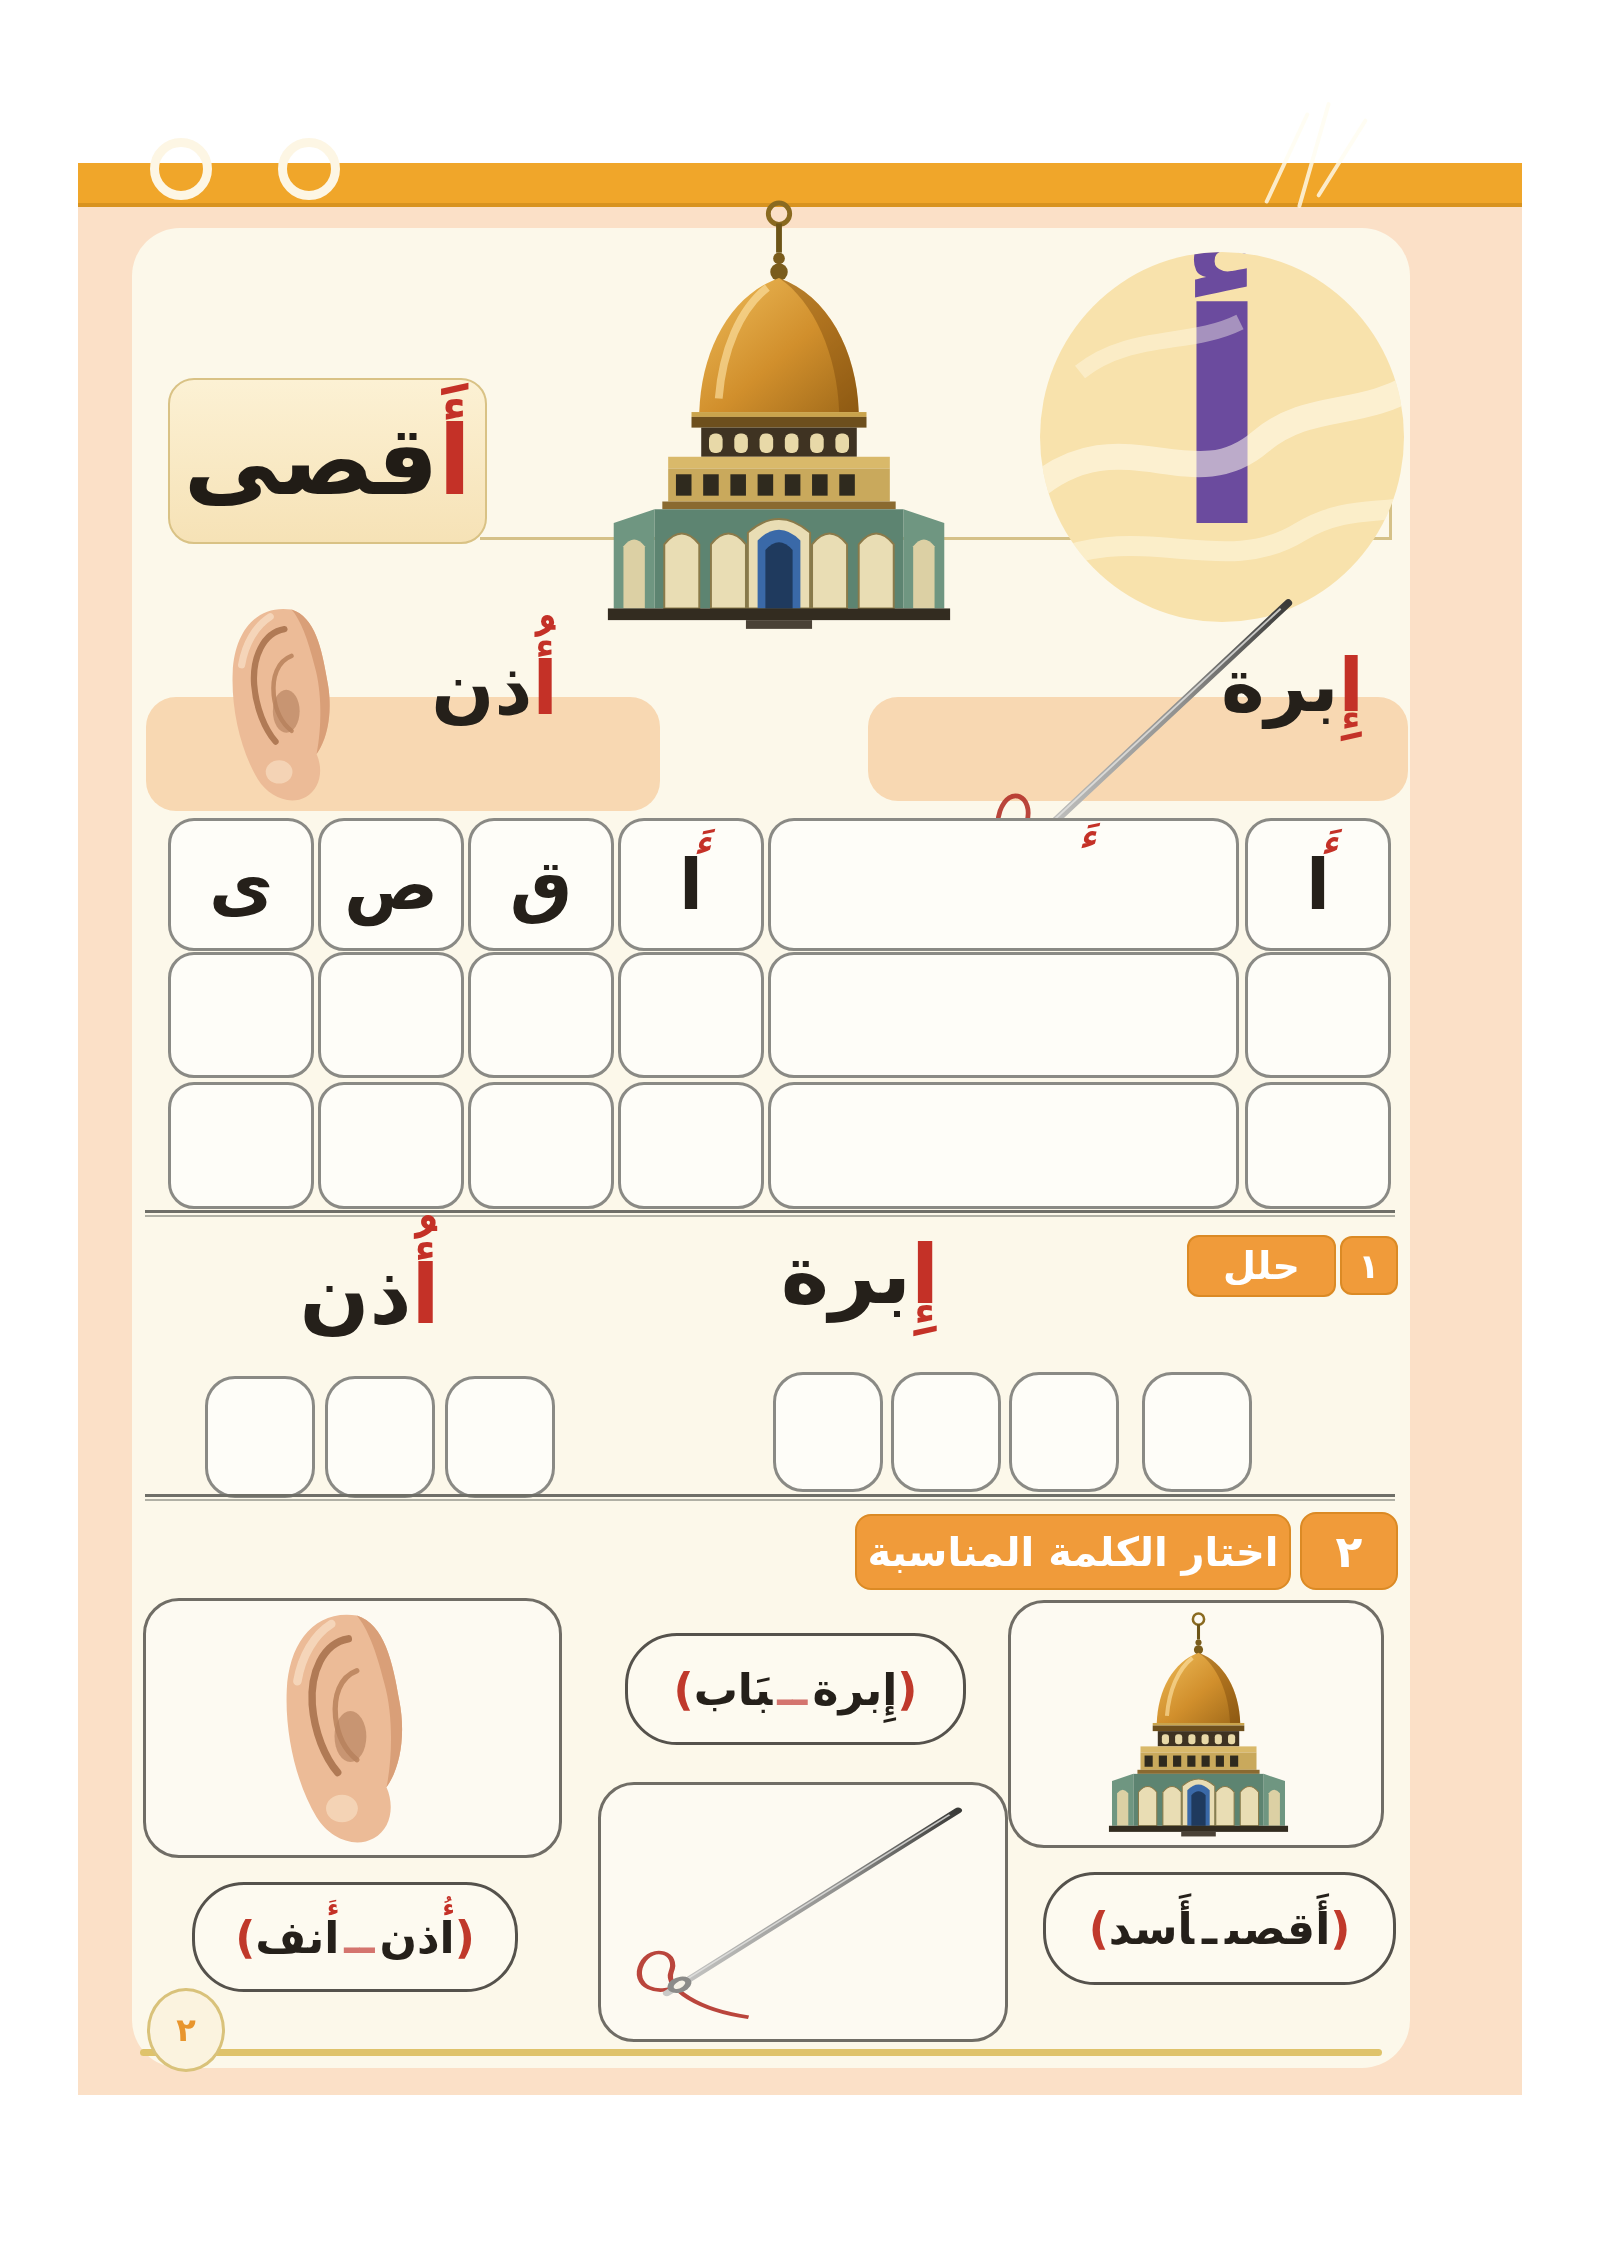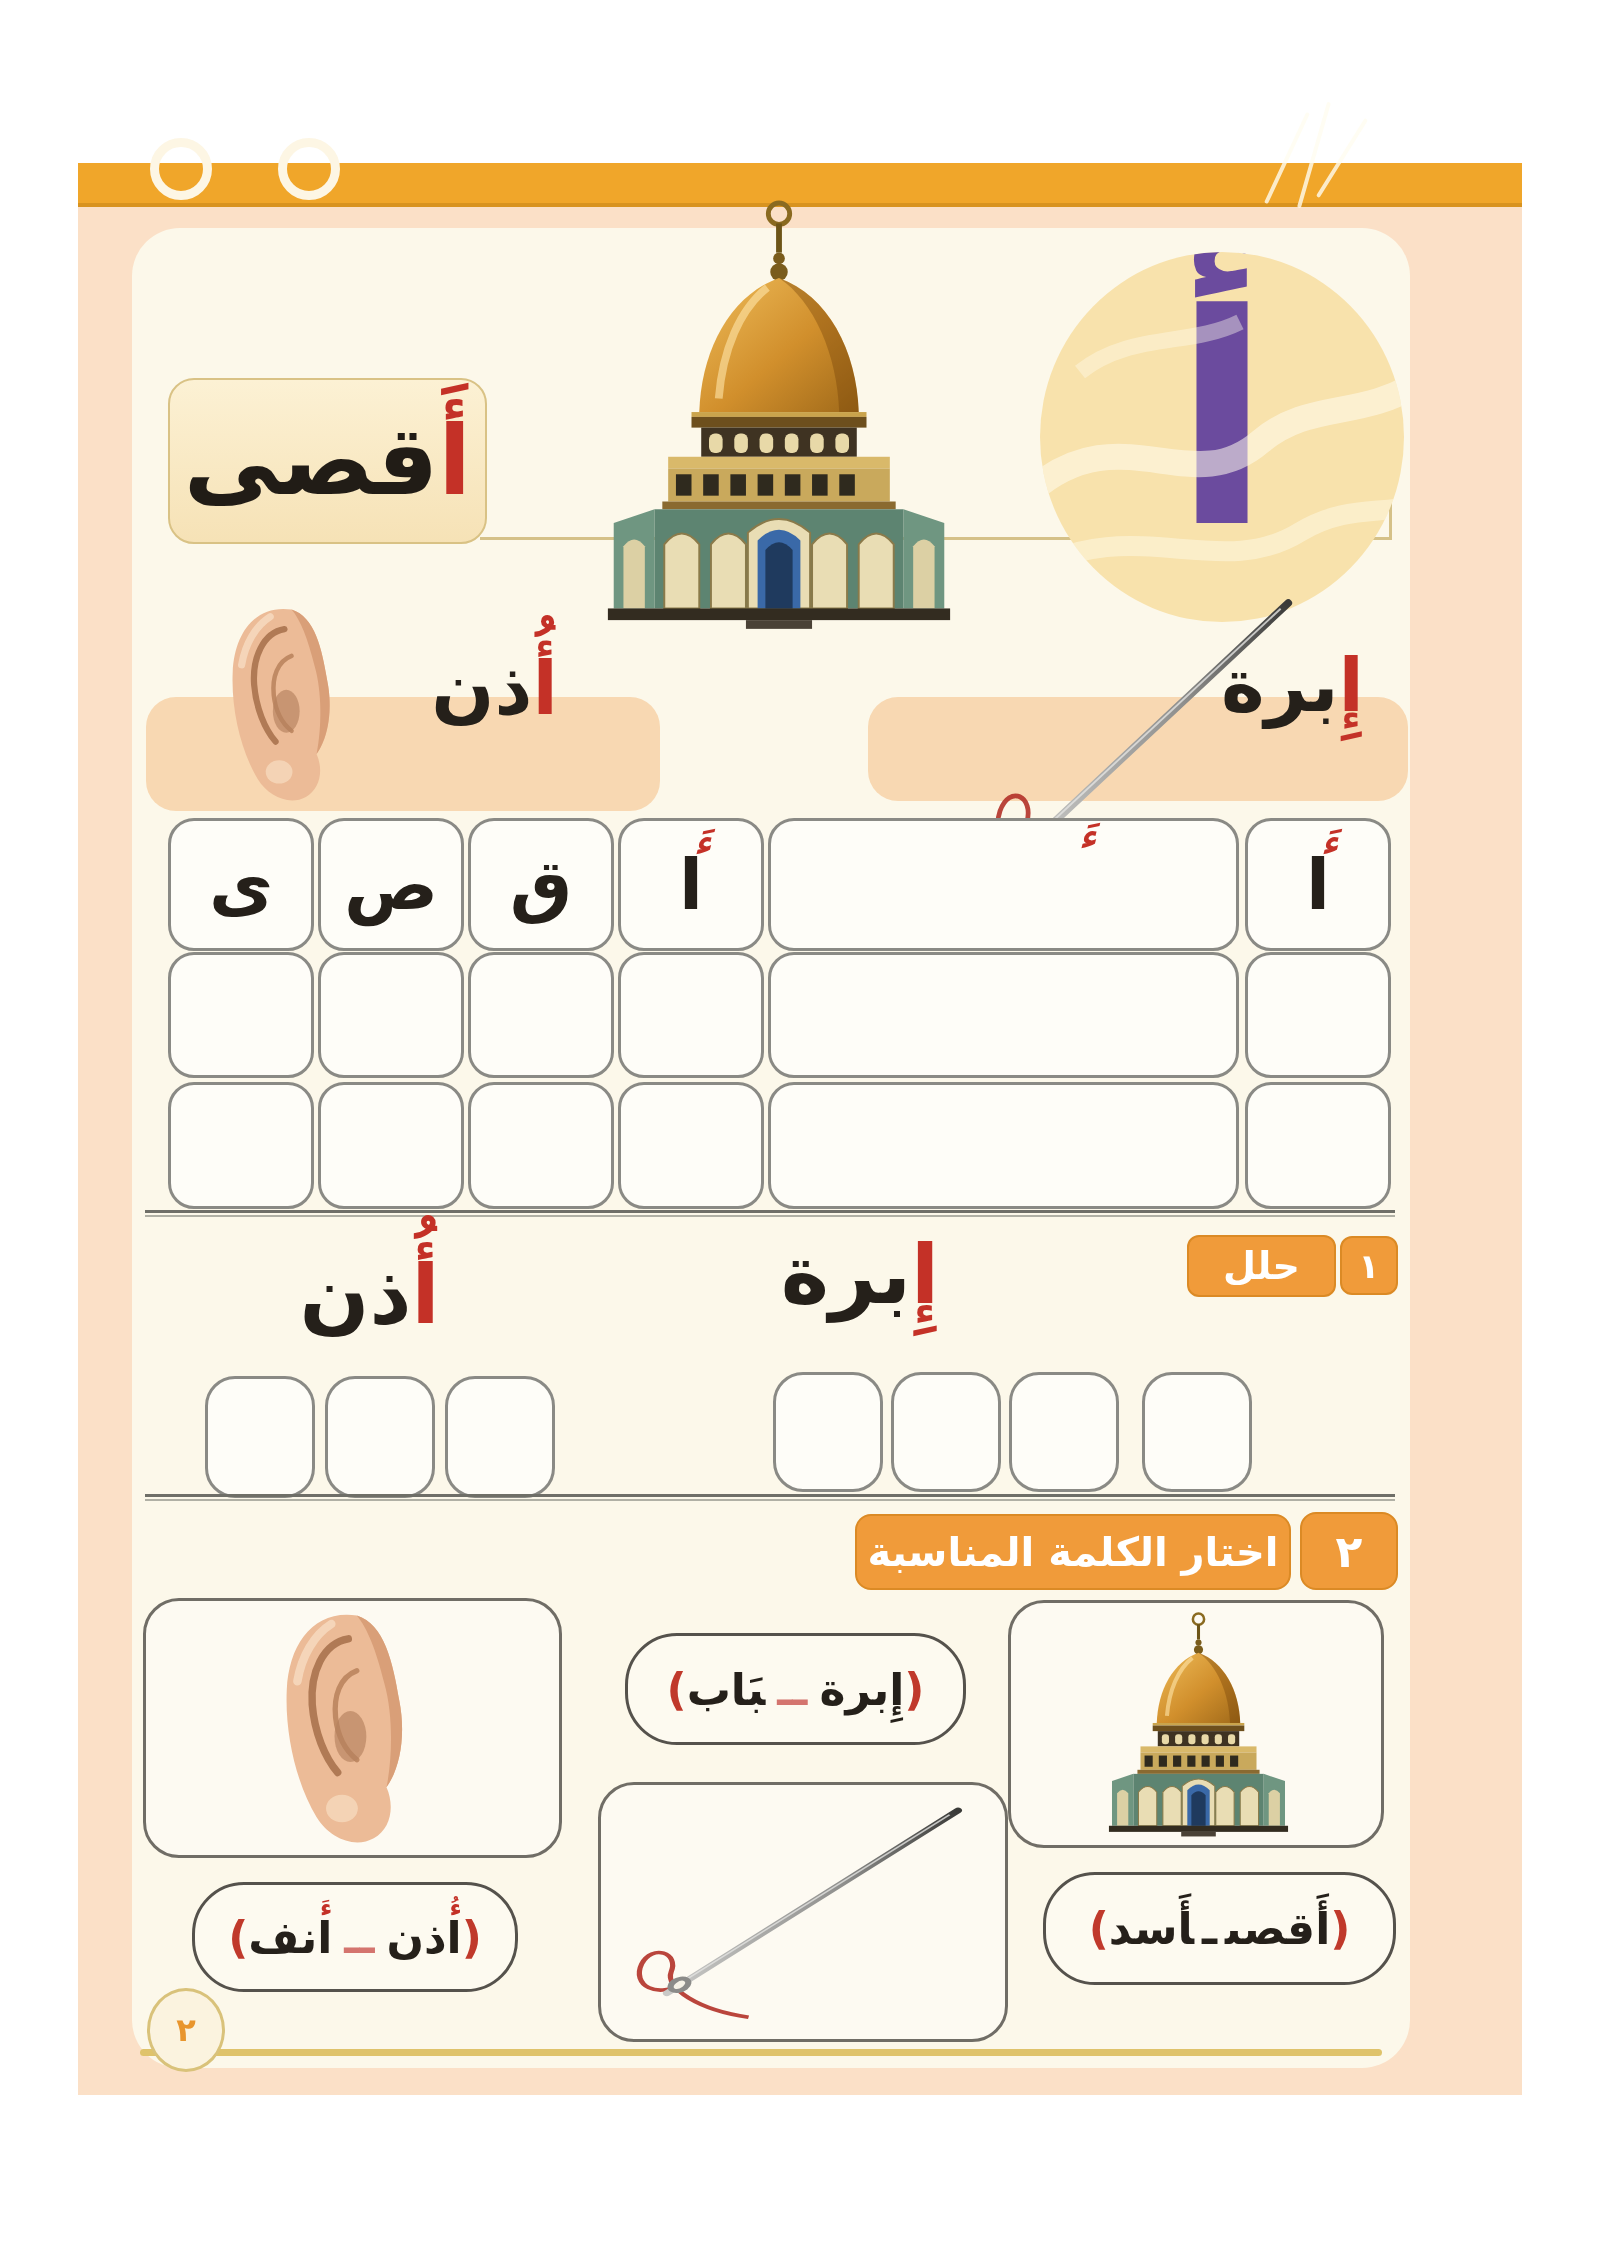--- a/index.html
+++ b/index.html
@@ -54,21 +54,21 @@
   .aword{font-size:82px;font-weight:bold;color:#25201a;direction:rtl;text-align:center;line-height:1.15;}
   .ebox{background:#fefdf8;border:3px solid #8a8a85;border-radius:30px;position:absolute;}
 
   
   .ibox{background:#fdfaf2;border:3px solid #706d66;border-radius:36px;position:absolute;}
   .cbox{background:#fdfaf0;border:3px solid #55524c;border-radius:52px;position:absolute;
         display:flex;align-items:center;justify-content:center;}
   .cline{direction:rtl;font-size:44px;font-weight:bold;color:#25201a;white-space:nowrap;}
   .cline .paren{color:#c0392b;}
   .cline .dash{margin:0 8px;}
-  .cline .dashred{color:#d4746e;margin:0 12px;}
+  .cline .dashred{color:#d4746e;margin:0 5px;}
   .cw{position:relative;display:inline-block;}
   .cmk{position:absolute;top:-16px;right:0;color:#c43127;font-size:24px;font-style:normal;line-height:1;}
 
   .goldline{left:140px;top:2049px;width:1242px;height:7px;border-radius:4px;background:#dfc36b;}
   .pagenum{left:147px;top:1988px;width:72px;height:78px;border-radius:50%;background:#fbf3df;
            border:3px solid #d9c27a;display:flex;align-items:center;justify-content:center;
            color:#e8952d;font-size:32px;font-weight:bold;}
 </style>
 </head>
 <body>

